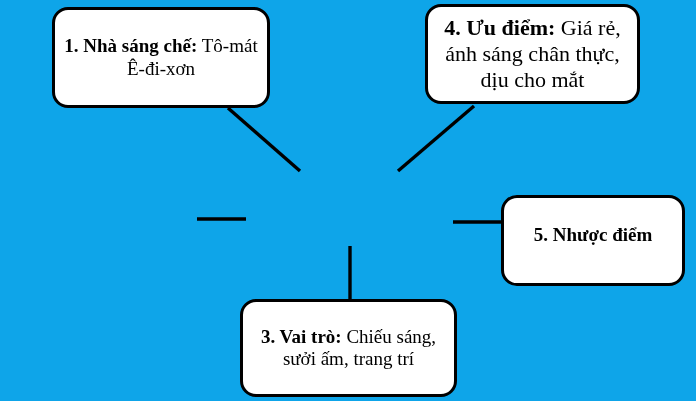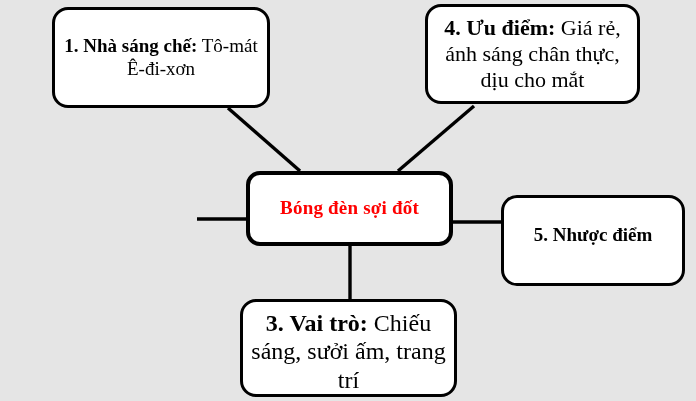--- a/index.html
+++ b/index.html
@@ -8,21 +8,21 @@
     padding: 0;
     background: #ffffff;
   }
   body {
     font-family: "Liberation Serif", "DejaVu Serif", serif;
   }
   #diagram-canvas {
     position: relative;
     width: 696px;
     height: 401px;
-    background: #e5e5e5;
+    background: #0ea5e9;
     overflow: hidden;
   }
   #connector-layer {
     position: absolute;
     left: 0;
     top: 0;
     width: 696px;
     height: 401px;
     z-index: 1;
   }
@@ -106,22 +106,21 @@
     display: block;
     margin-bottom: 10px;
     font-family: Liberation Serif, serif;
   }
   
   #node-3 {
     left: 240px;
     top: 299px;
     width: 217px;
     height: 98px;
-    font-size: 24px;
-    align-items: flex-end;
+    font-size: 19px;
   }
   .line {
     stroke: #000000;
     stroke-width: 3.4;
     stroke-linecap: butt;
     fill: none;
   }
 </style>
 </head>
 <body>
@@ -138,23 +137,20 @@
 
   <div class="node" id="node-1">
     <span class="node-text"><span class="lead">1. Nhà sáng chế:</span> <span class="rest">Tô-mát Ê-đi-xơn</span></span>
   </div>
 
   <div class="node" id="node-4">
     <span class="node-text"><span class="lead">4. Ưu điểm:</span> <span class="rest">Giá rẻ, ánh sáng chân thực, dịu cho mắt</span></span>
   </div>
 
 
-  <div class="node" id="node-center">
-    <span class="node-text">Bóng đèn sợi đốt</span>
-  </div>
 
   <div class="node" id="node-5">
     <span class="node-text"><span class="lead">5. Nhược điểm</span></span>
   </div>
 
   <div class="node" id="node-3">
     <span class="node-text"><span class="lead">3. Vai trò:</span> <span class="rest">Chiếu sáng, sưởi ấm, trang trí</span></span>
   </div>
 
 </div>

